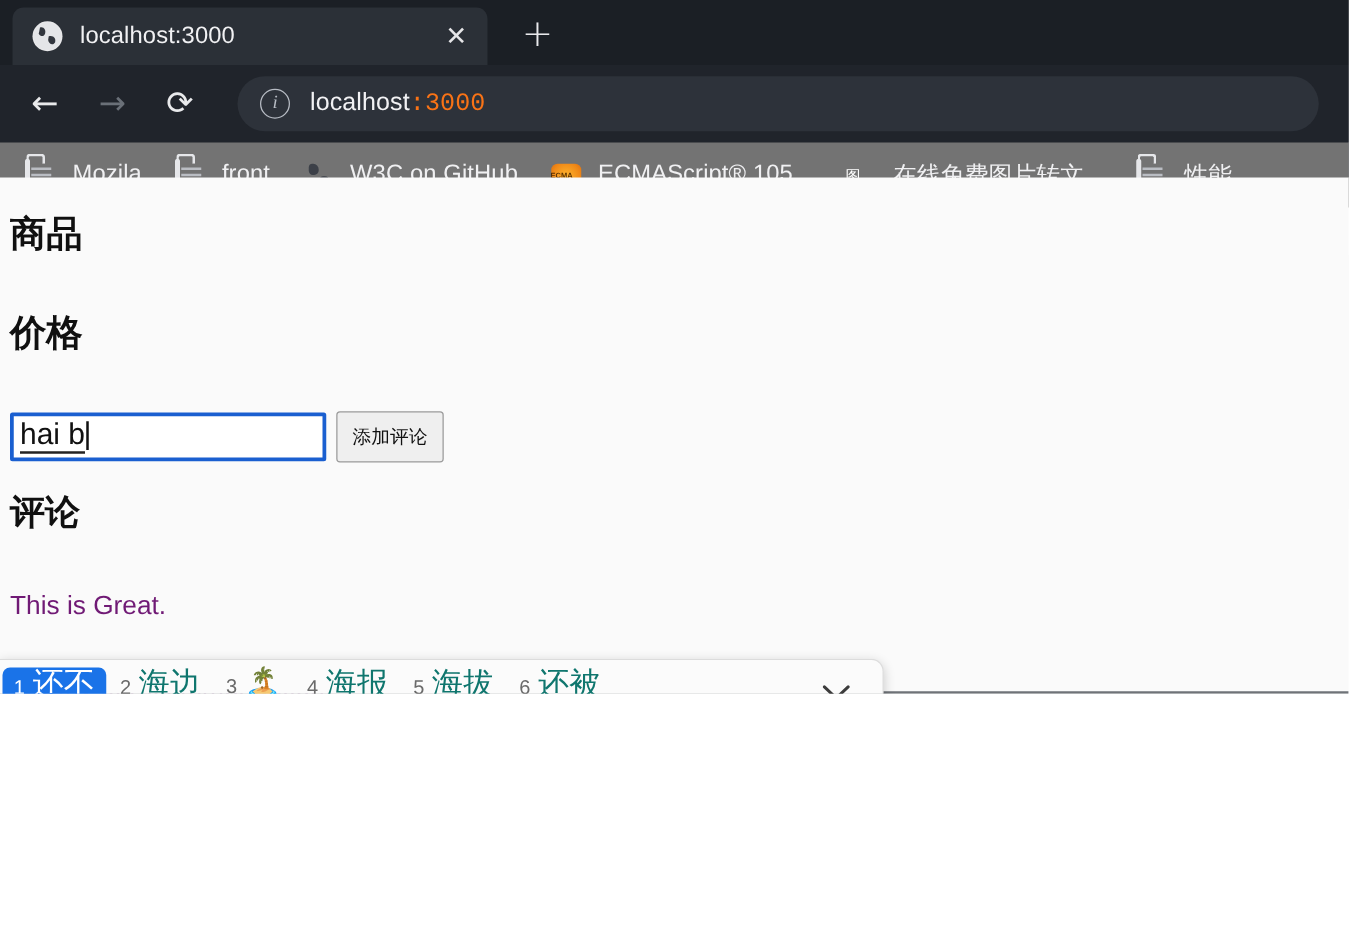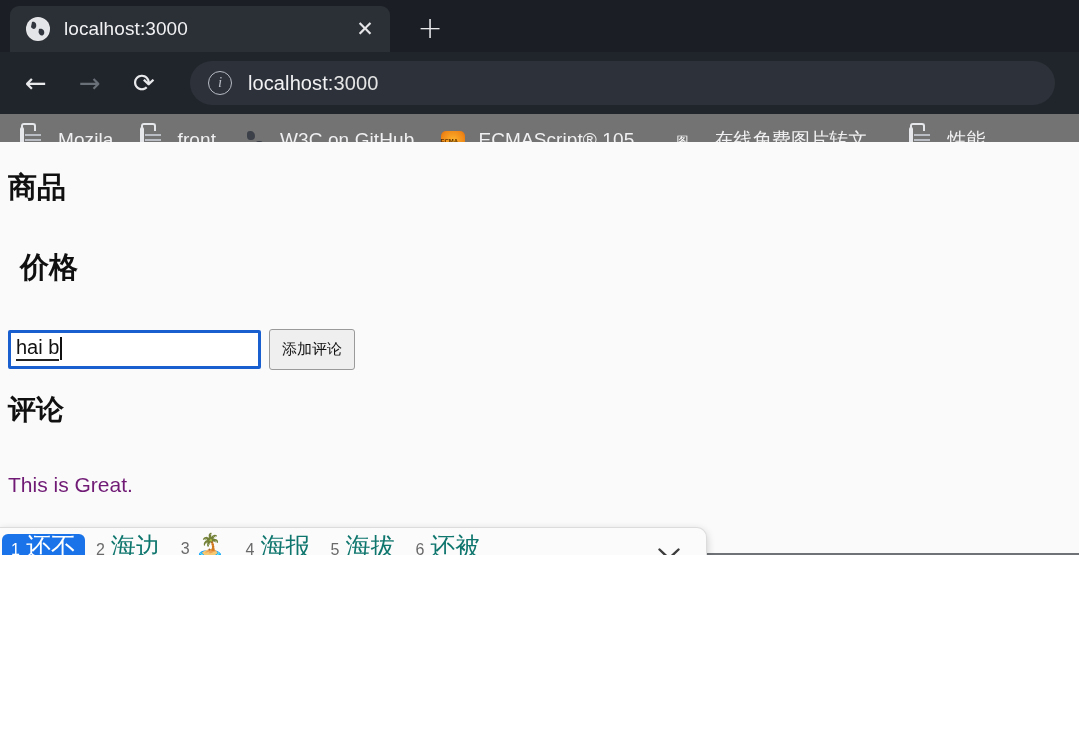--- a/index.html
+++ b/index.html
@@ -117,21 +117,21 @@
     font-style: italic;
     flex: 0 0 auto;
   }
   #omnibox-url {
     margin-left: 16px;
     font-size: 20px;
     color: #f2f2f4;
     letter-spacing: .1px;
     white-space: nowrap;
   }
-  #omnibox-url .dim { color: #e5e5e5; }
+  #omnibox-url .dim { color: #f97316; font-family: Liberation Mono, monospace; }
 
   
   #bookmarks-bar {
     height: 52px;
     display: flex;
     align-items: center;
     padding-left: 10px;
     background: #737373;
     overflow: hidden;
   }
@@ -242,41 +242,41 @@
     color: #101010;
     font-family: "DejaVu Sans", "Liberation Sans", sans-serif;
     margin: 30px 0 0 0;
     line-height: 1.1;
   }
   h1.price-heading {
     font-size: 29px;
     font-weight: 700;
     color: #101010;
     font-family: Liberation Sans, sans-serif;
-    margin: 48px 0 0 12px;
+    margin: 48px 0 0 0;
     line-height: 1.1;
   }
   #comment-form {
     display: flex;
     align-items: center;
     margin-top: 45px;
   }
   #comment-input {
     width: 253px;
     height: 39px;
     border: 3px solid #1a5fd0;
     background: #ffffff;
     border-radius: 2px;
     display: flex;
     align-items: center;
     padding-left: 5px;
     position: relative;
   }
   #comment-input-text {
-    font-size: 20px;
+    font-size: 24px;
     color: #111111;
     font-family: "Liberation Sans", sans-serif;
     border-bottom: 2px solid #222222;
     line-height: 1.05;
     padding-bottom: 1px;
     white-space: pre;
     text-align: center;
   }
   #comment-caret {
     width: 2px;

